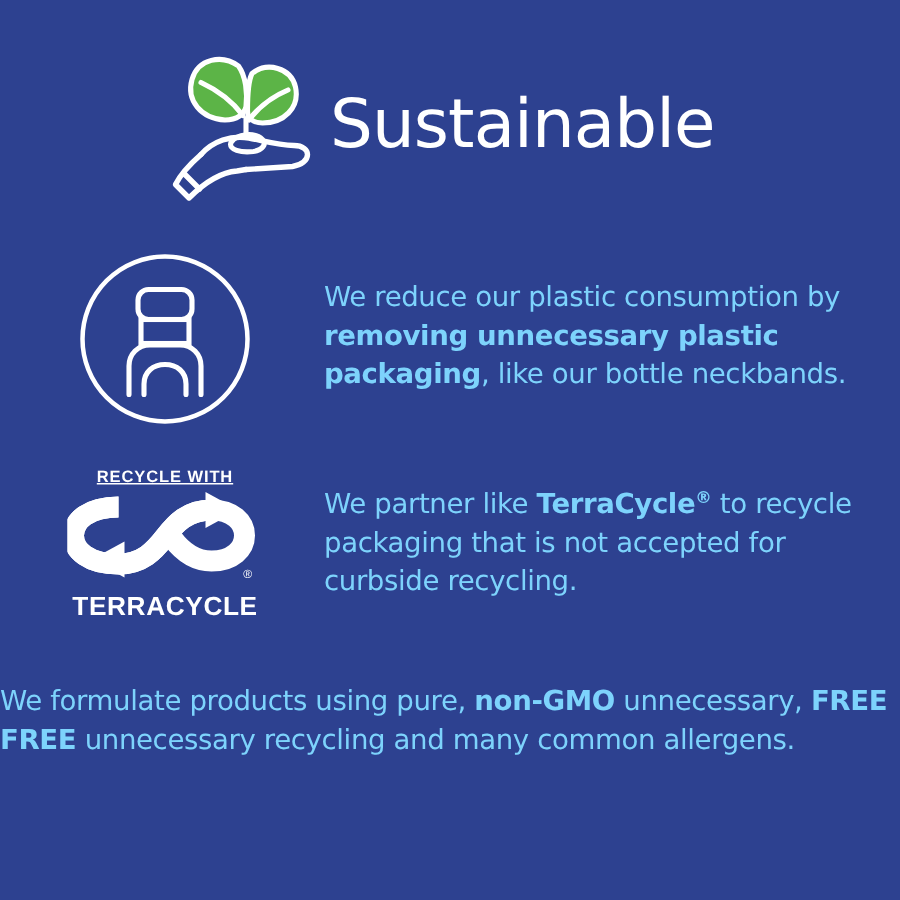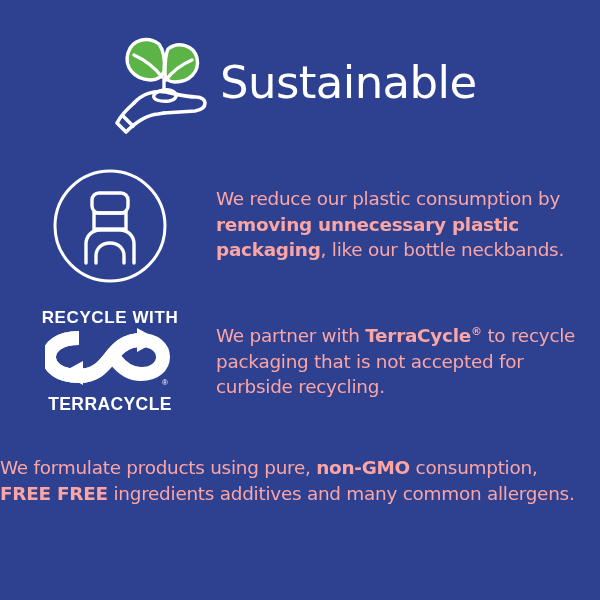--- a/index.html
+++ b/index.html
@@ -77,21 +77,21 @@
     align-items: flex-start;
     justify-content: center;
     padding-left: 4px;
     box-sizing: border-box;
   }
   .row-body {
     flex: 1 1 auto;
     padding-right: 8px;
   }
   .row-text {
-    color: #fca5a5;
+    color: #7dd3fc;
     font-size: 18.4px;
     line-height: 25.5px;
     font-weight: 400;
     font-family: "DejaVu Sans", sans-serif;
     letter-spacing: -0.25px;
     margin: 0;
   }
   #row-0 .row-text { padding-top: 18px; }
   #row-1 .row-text { padding-top: 14px; }
   #row-2 .row-text { padding-top: 10px; }
@@ -109,26 +109,27 @@
   
   .tc-lockup {
     width: 140px;
     display: flex;
     flex-direction: column;
     align-items: center;
     padding-top: 6px;
   }
   .tc-top {
     color: #ffffff;
-    font-size: 17px;
+    font-size: 11px;
     font-weight: 700;
     letter-spacing: 0.6px;
     font-family: "Liberation Sans", sans-serif;
     line-height: 14px;
     margin-bottom: 3px;
+    text-decoration: underline;
   }
   .tc-bottom {
     color: #ffffff;
     font-size: 17.5px;
     font-weight: 700;
     letter-spacing: 0.4px;
     font-family: "Liberation Sans", sans-serif;
     line-height: 19px;
     margin-top: 1px;
   }
@@ -228,23 +229,23 @@
 
           <polygon points="92,0 114,12 92,24" fill="#ffffff"></polygon>
         </svg>
         <div class="tc-reg-wrap">
           <span class="tc-reg">®</span>
         </div>
         <div class="tc-bottom">TERRACYCLE</div>
       </div>
     </div>
     <div class="row-body">
-      <p class="row-text"><span>We partner with </span><b>TerraCycle</b><span class="reg">®</span><span> to recycle packaging that is not accepted for curbside recycling.</span></p>
+      <p class="row-text"><span>We partner like </span><b>TerraCycle</b><span class="reg">®</span><span> to recycle packaging that is not accepted for curbside recycling.</span></p>
     </div>
   </div>
 
   <div class="row" id="row-2">
     <div class="row-body">
-      <p class="row-text"><span>We formulate products using pure, </span><b>non-GMO</b><span> consumption, </span><b>FREE FREE</b><span> ingredients additives and many common allergens.</span></p>
+      <p class="row-text"><span>We formulate products using pure, </span><b>non-GMO</b><span> unnecessary, </span><b>FREE FREE</b><span> unnecessary recycling and many common allergens.</span></p>
     </div>
   </div>
 
 </div>
 
 </body></html>

